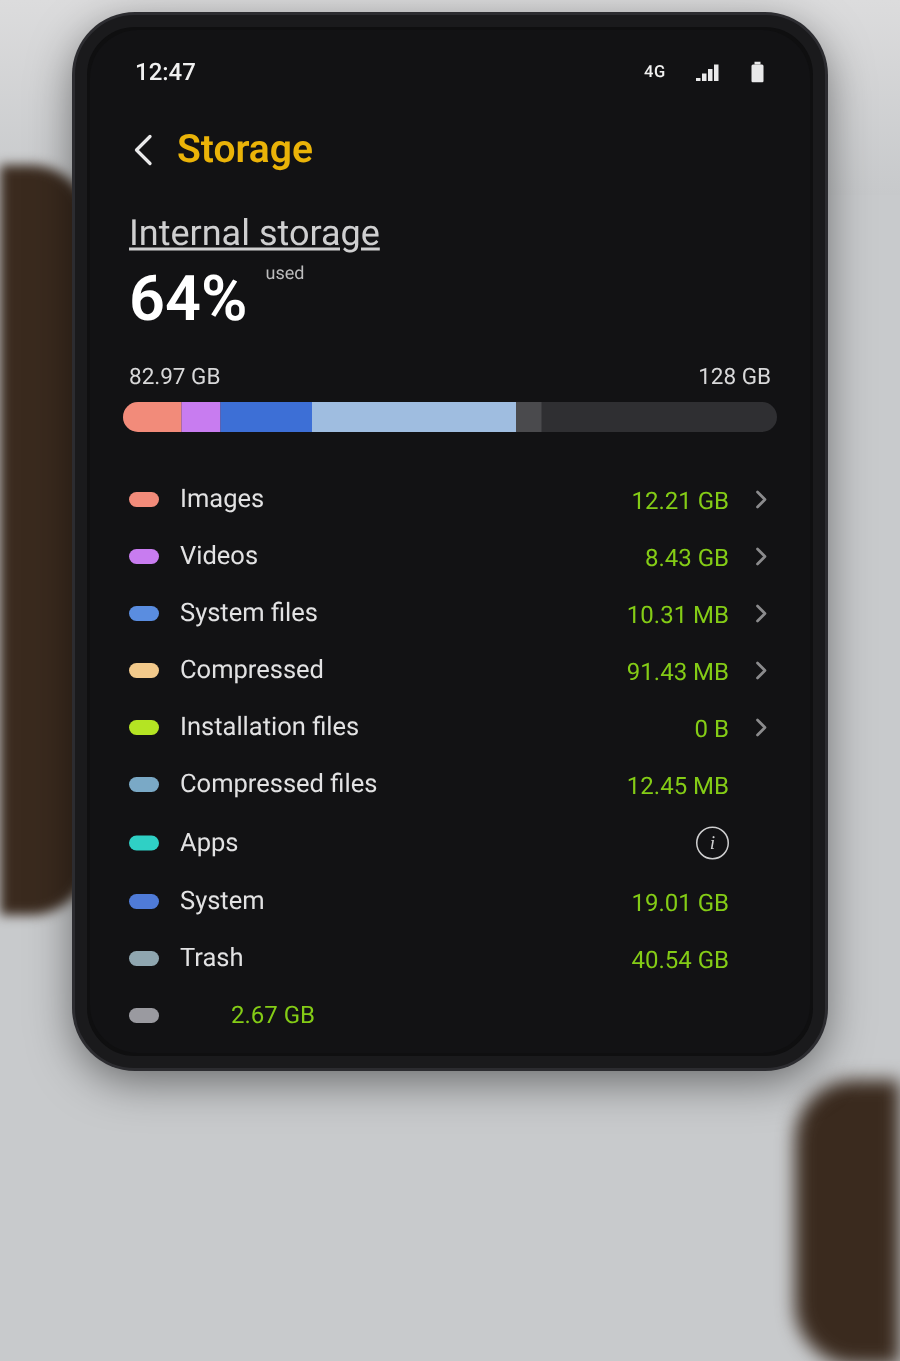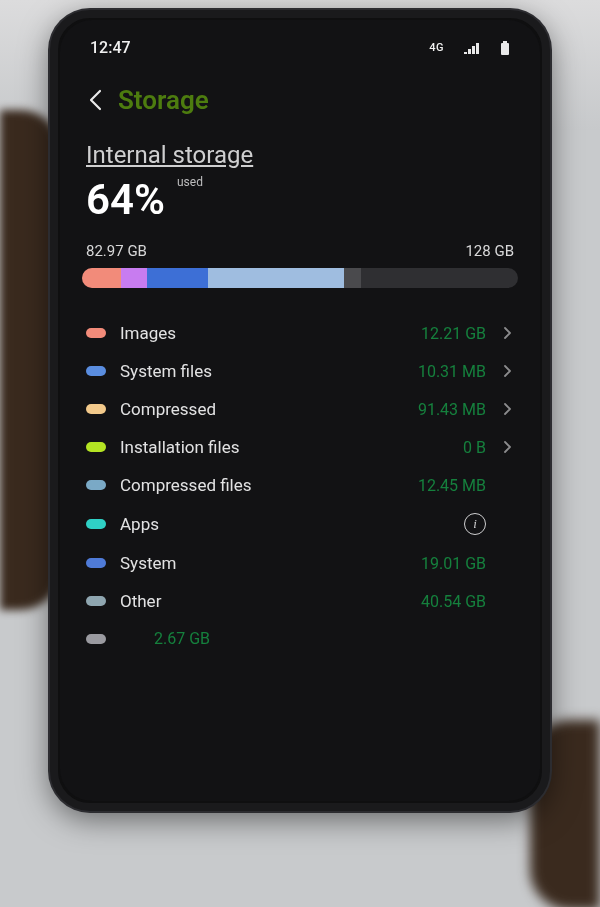--- a/index.html
+++ b/index.html
@@ -1,20 +1,20 @@
 <!DOCTYPE html>
 <html><head>
 <meta charset="utf-8">
 <style>
   * { box-sizing: border-box; margin: 0; padding: 0; }
   html, body { width: 600px; height: 907px; background: #c8cacc; font-family: -apple-system, "Segoe UI", Roboto, sans-serif; }
   .phone {
     position: absolute;
     left: 50px; top: 10px;
-    width: 500px; height: 801px;
+    width: 500px; height: 702px;
     background: #0f0f10;
     border-radius: 40px;
     border: 8px solid #1a1a1c;
     box-shadow: 0 0 0 2px #2c2c30, 0 8px 30px rgba(0,0,0,0.5);
     overflow: hidden;
     color: #e9e9ea;
   }
   .screen {
     position: absolute;
     left: 2px; right: 2px; top: 2px; bottom: 2px;
@@ -28,21 +28,21 @@
     font-size: 16px; font-weight: 500; color: #f0f0f0;
     padding: 4px 8px 10px 8px;
   }
   .status-right { display: flex; gap: 20px; align-items: center; font-size: 11px; letter-spacing: 0.5px; }
   .status-right svg { display: block; }
   .header {
     display: flex; align-items: center; gap: 14px;
     padding: 18px 4px 26px 4px;
   }
   .back-chevron { width: 18px; height: 28px; display: flex; align-items: center; justify-content: center; }
-  .header-title { font-size: 26px; font-weight: 600; color: #4d7c0f; }
+  .header-title { font-size: 26px; font-weight: 600; color: #eab308; }
   .section-title { font-size: 24px; color: #cfcfd0; font-weight: 400; padding: 0 4px 6px 4px; text-decoration: underline; }
   .percent-row { display: flex; align-items: flex-start; gap: 12px; padding: 0 4px 18px 4px; }
   .percent-big { font-size: 42px; font-weight: 600; color: #fff; }
   .percent-used { font-size: 12px; color: #bdbdbe; }
   .bar-labels { display: flex; justify-content: space-between; font-size: 15px; color: #d8d8d9; padding: 0 4px 8px 4px; }
   .bar {
     height: 20px; width: 100%;
     background: #2f2f32;
     border-radius: 10px;
     overflow: hidden;
@@ -53,21 +53,21 @@
   .list { display: flex; flex-direction: column; }
   .row {
     display: flex; align-items: center;
     padding: 9px 4px;
     gap: 14px;
   }
   .pill {
     width: 20px; height: 10px; border-radius: 5px; flex-shrink: 0;
   }
   .row-label { flex: 1; font-size: 17px; color: #e2e2e3; }
-  .row-val { font-size: 16px; color: #15803d; text-align: right; min-width: 90px; }
+  .row-val { font-size: 16px; color: #84cc16; text-align: right; min-width: 90px; }
   .chev { width: 14px; display: flex; align-items: center; justify-content: center; color: #8b8b8d; }
   .info-circle {
     width: 22px; height: 22px; border: 1.5px solid #cfcfd0; border-radius: 50%;
     display: flex; align-items: center; justify-content: center;
     font-size: 13px; font-style: italic; font-family: Georgia, serif; color: #cfcfd0;
   }
   
   .bg1 { position:absolute; left:0; top:110px; width:60px; height:500px; background:#3a2a1e; border-radius:0 40px 40px 0; filter:blur(4px);}
   .bg2 { position:absolute; right:0; top:720px; width:70px; height:190px; background:#3a2a1e; border-radius:40px 0 0 40px; filter:blur(6px);}
   .bg3 { position:absolute; left:0; top:0; width:600px; height:130px; background:linear-gradient(#dcdcdd,#c7c9cb);}
@@ -130,20 +130,30 @@
           <div class="pill" style="background: rgb(242, 139, 122);"></div>
           <div class="row-label">Images</div>
           <div class="row-val">12.21 GB</div>
           <div class="chev">
             <svg width="9" height="14" viewBox="0 0 9 14">
               <path d="M2 2 L7 7 L2 12" stroke="#8b8b8d" stroke-width="1.8" fill="none" stroke-linecap="round" stroke-linejoin="round"></path>
             </svg>
           </div>
         </div>
         <div class="row">
+          <div class="pill" style="background: rgb(200, 124, 240);"></div>
+          <div class="row-label">Videos</div>
+          <div class="row-val">8.43 GB</div>
+          <div class="chev">
+            <svg width="9" height="14" viewBox="0 0 9 14">
+              <path d="M2 2 L7 7 L2 12" stroke="#8b8b8d" stroke-width="1.8" fill="none" stroke-linecap="round" stroke-linejoin="round"></path>
+            </svg>
+          </div>
+        </div>
+        <div class="row">
           <div class="pill" style="background: rgb(90, 141, 224);"></div>
           <div class="row-label">System files</div>
           <div class="row-val">10.31 MB</div>
           <div class="chev">
             <svg width="9" height="14" viewBox="0 0 9 14">
               <path d="M2 2 L7 7 L2 12" stroke="#8b8b8d" stroke-width="1.8" fill="none" stroke-linecap="round" stroke-linejoin="round"></path>
             </svg>
           </div>
         </div>
         <div class="row">
@@ -179,21 +189,21 @@
           <div class="chev"></div>
         </div>
         <div class="row">
           <div class="pill" style="background: rgb(79, 123, 216);"></div>
           <div class="row-label">System</div>
           <div class="row-val">19.01 GB</div>
           <div class="chev"></div>
         </div>
         <div class="row">
           <div class="pill" style="background: rgb(143, 166, 176);"></div>
-          <div class="row-label">Other</div>
+          <div class="row-label">Trash</div>
           <div class="row-val">40.54 GB</div>
           <div class="chev"></div>
         </div>
         <div class="row">
           <div class="pill" style="background: rgb(154, 154, 160);"></div>
           <div class="row-val">2.67 GB</div>
           <div class="chev"></div>
         </div>
       </div>
 

